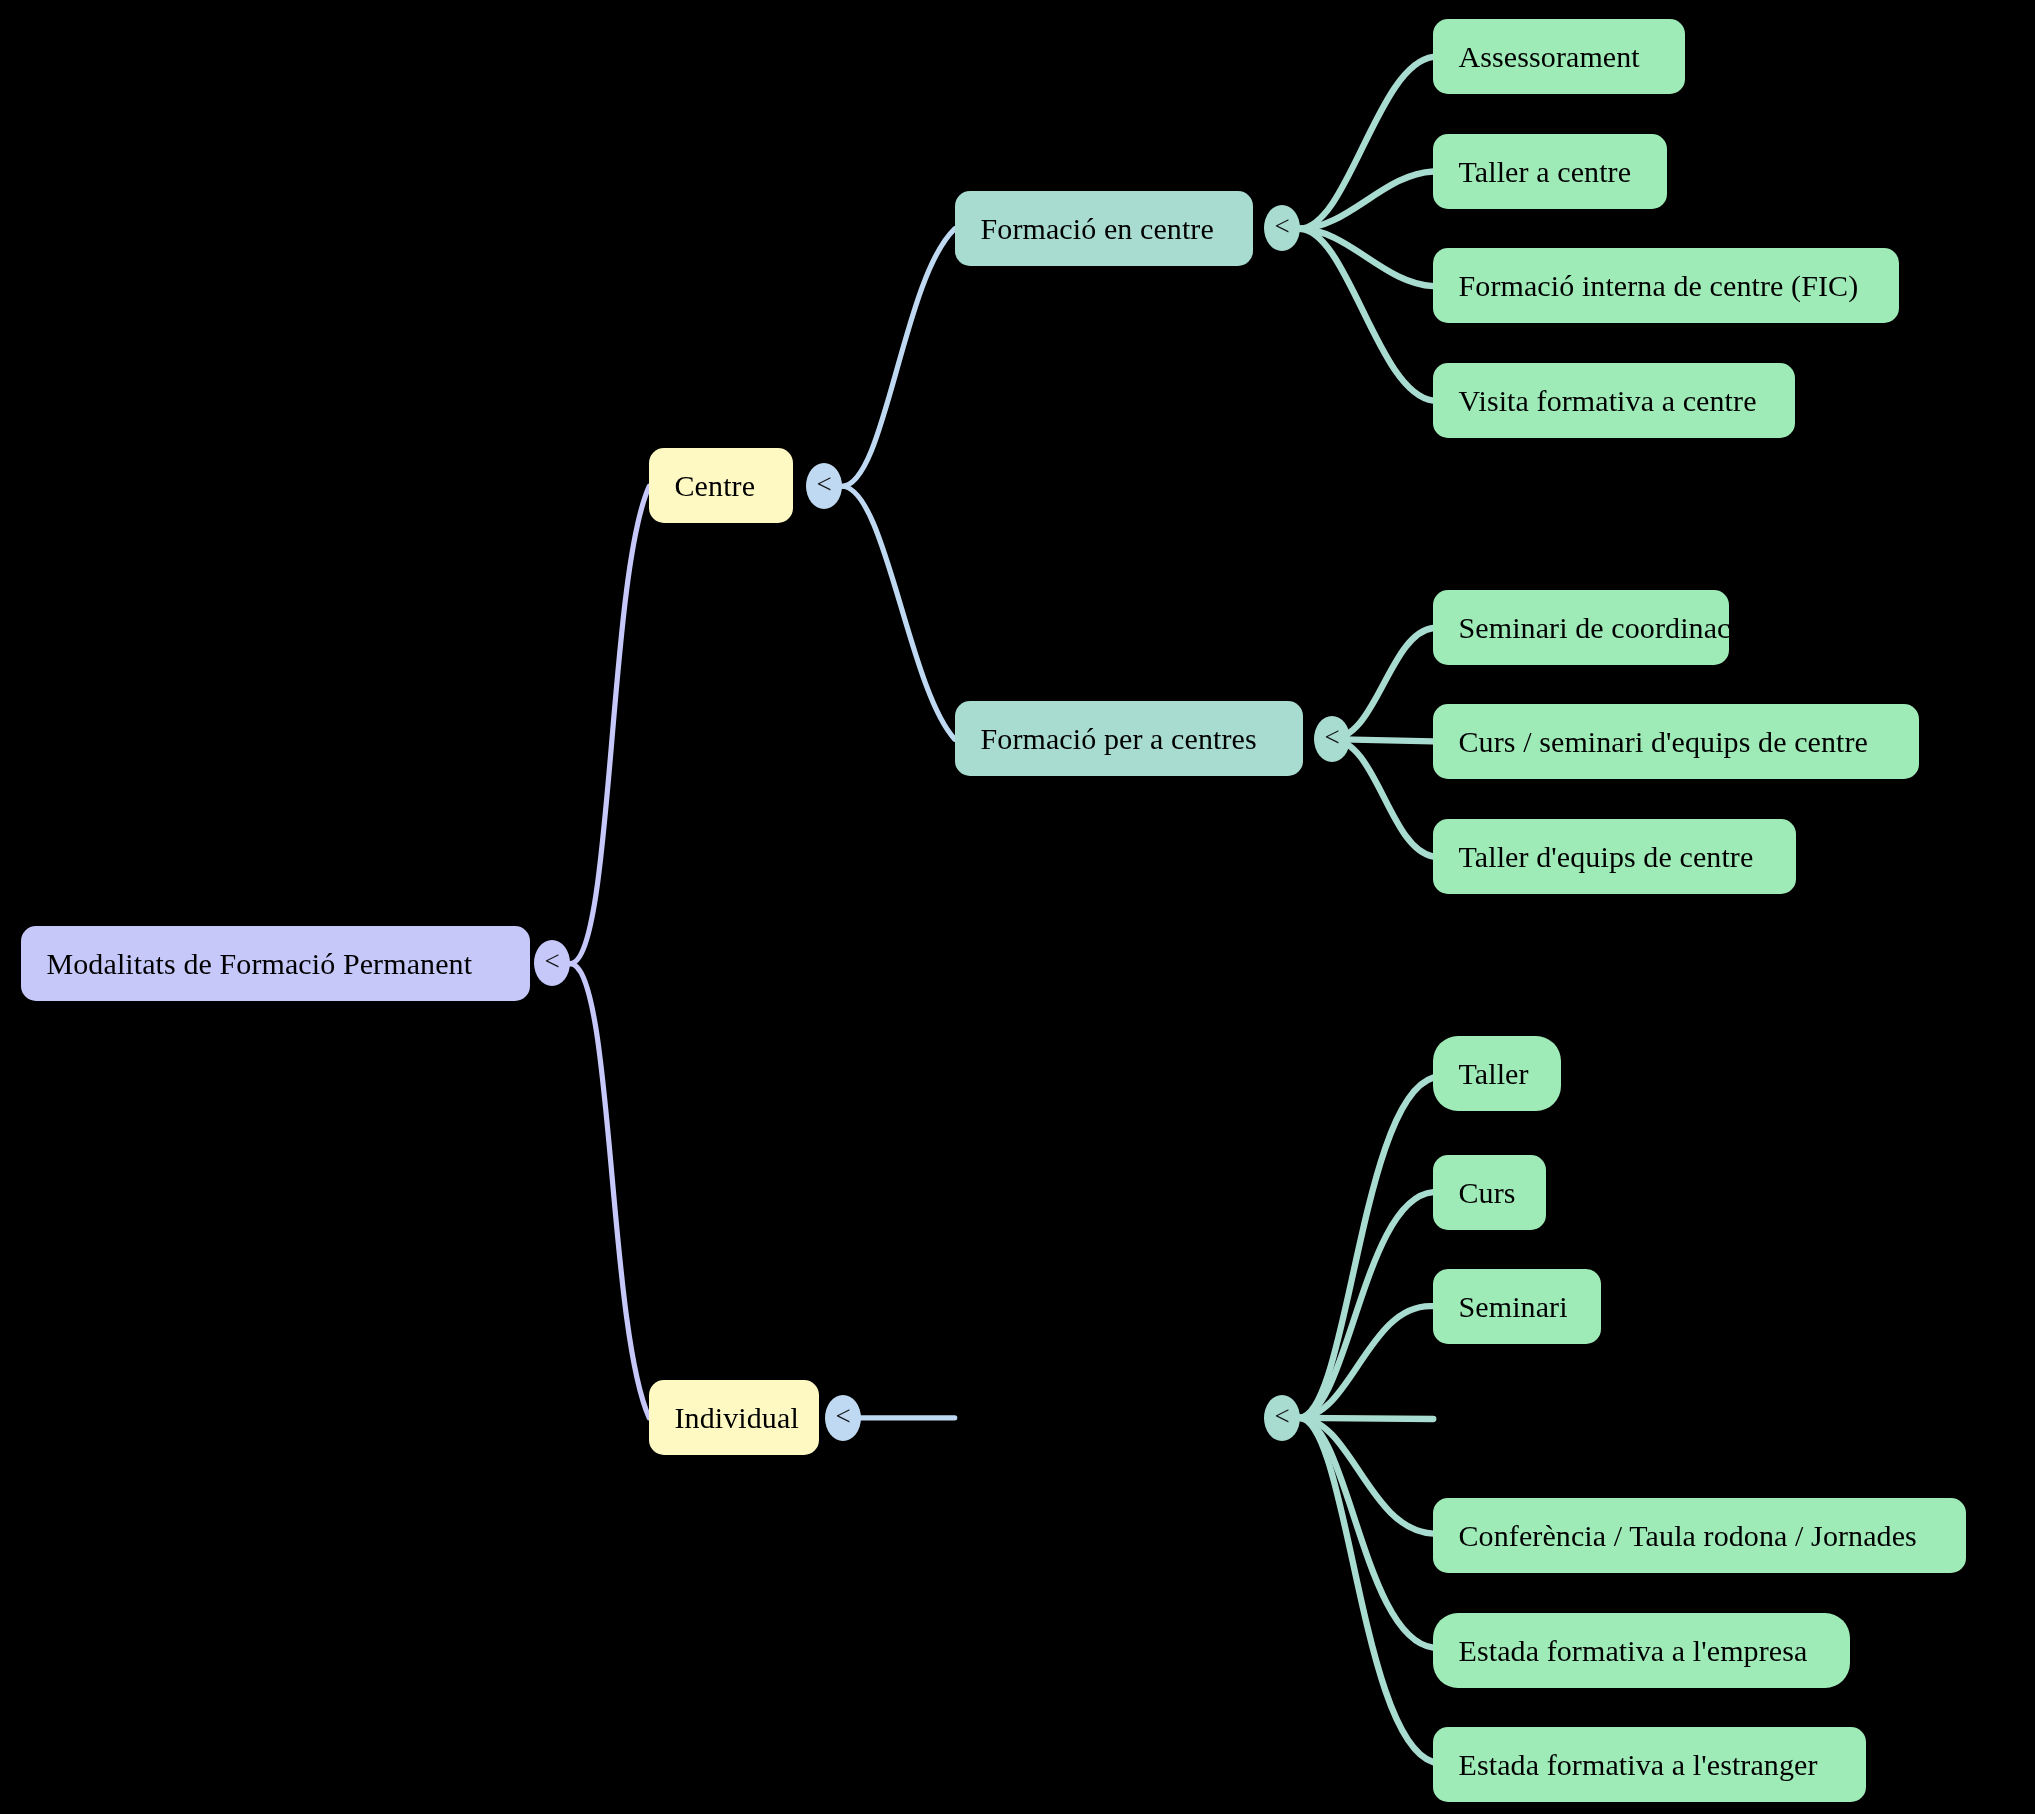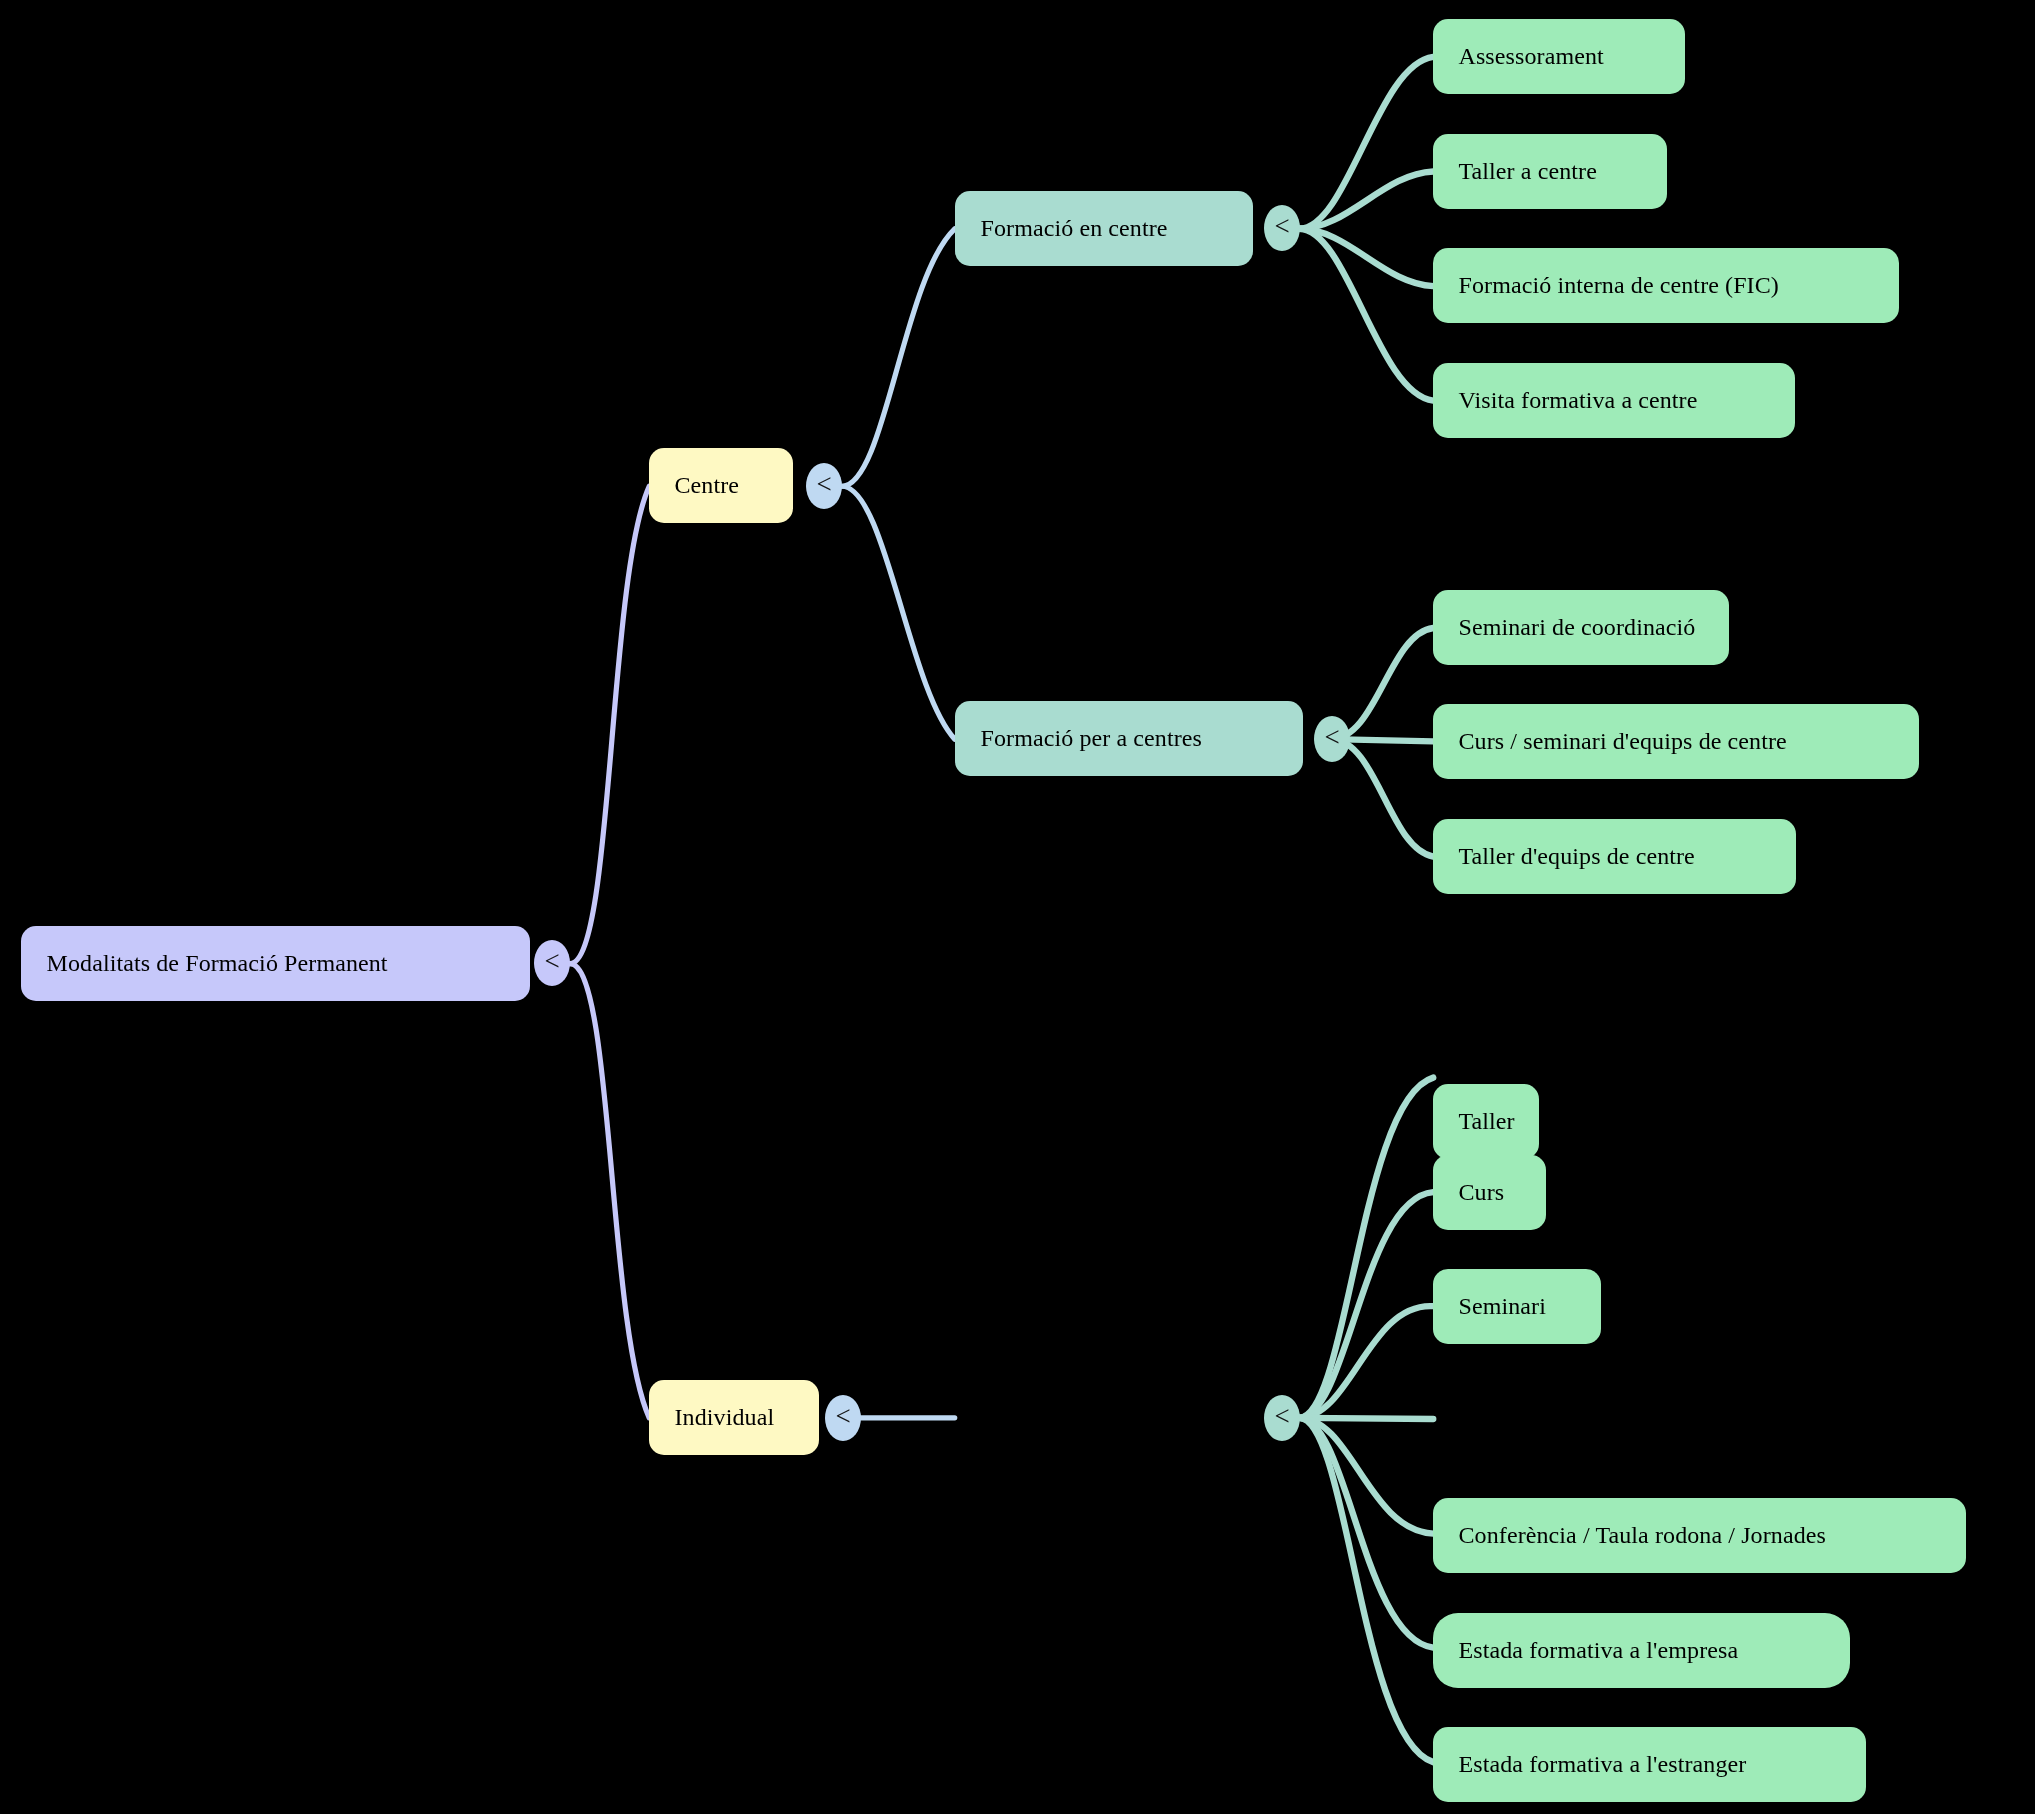--- a/index.html
+++ b/index.html
@@ -23,21 +23,21 @@
     height: 1815px;
     pointer-events: none;
   }
   .node {
     position: absolute;
     box-sizing: border-box;
     display: flex;
     align-items: center;
     border-radius: 15px;
     color: #000000;
-    font-size: 24px;
+    font-size: 30px;
     line-height: 1.1;
     padding-left: 25.5px;
     padding-right: 25.5px;
     white-space: nowrap;
     letter-spacing: 0.1px;
   }
   .node.root     { background: #c6c8fa; }
   .node.level1   { background: #fef9c3; }
   .node.level2   { background: #a9dcd0; }
   .node.leaf     { background: #9eebb8; }
@@ -152,21 +152,21 @@
   <div class="node leaf" style="left:1433px; top:590px; width:296px; height:75px;">
     <span>Seminari de coordinació</span>
   </div>
   <div class="node leaf" style="left:1433px; top:704px; width:486px; height:75px;">
     <span>Curs / seminari d'equips de centre</span>
   </div>
   <div class="node leaf" style="left:1433px; top:819px; width:363px; height:75px;">
     <span>Taller d'equips de centre</span>
   </div>
 
-  <div class="node leaf" style="left:1433px; top:1084px; width:106px; height:75px;">
+  <div class="node leaf" style="left:1433px; top:1036px; width:128px; height:75px;border-radius:25px;">
     <span>Taller</span>
   </div>
   <div class="node leaf" style="left:1433px; top:1155px; width:113px; height:75px;">
     <span>Curs</span>
   </div>
   <div class="node leaf" style="left:1433px; top:1269px; width:168px; height:75px;">
     <span>Seminari</span>
   </div>
   <div class="node leaf" style="left:1433px; top:1498px; width:533px; height:75px;">
     <span>Conferència / Taula rodona / Jornades</span>

